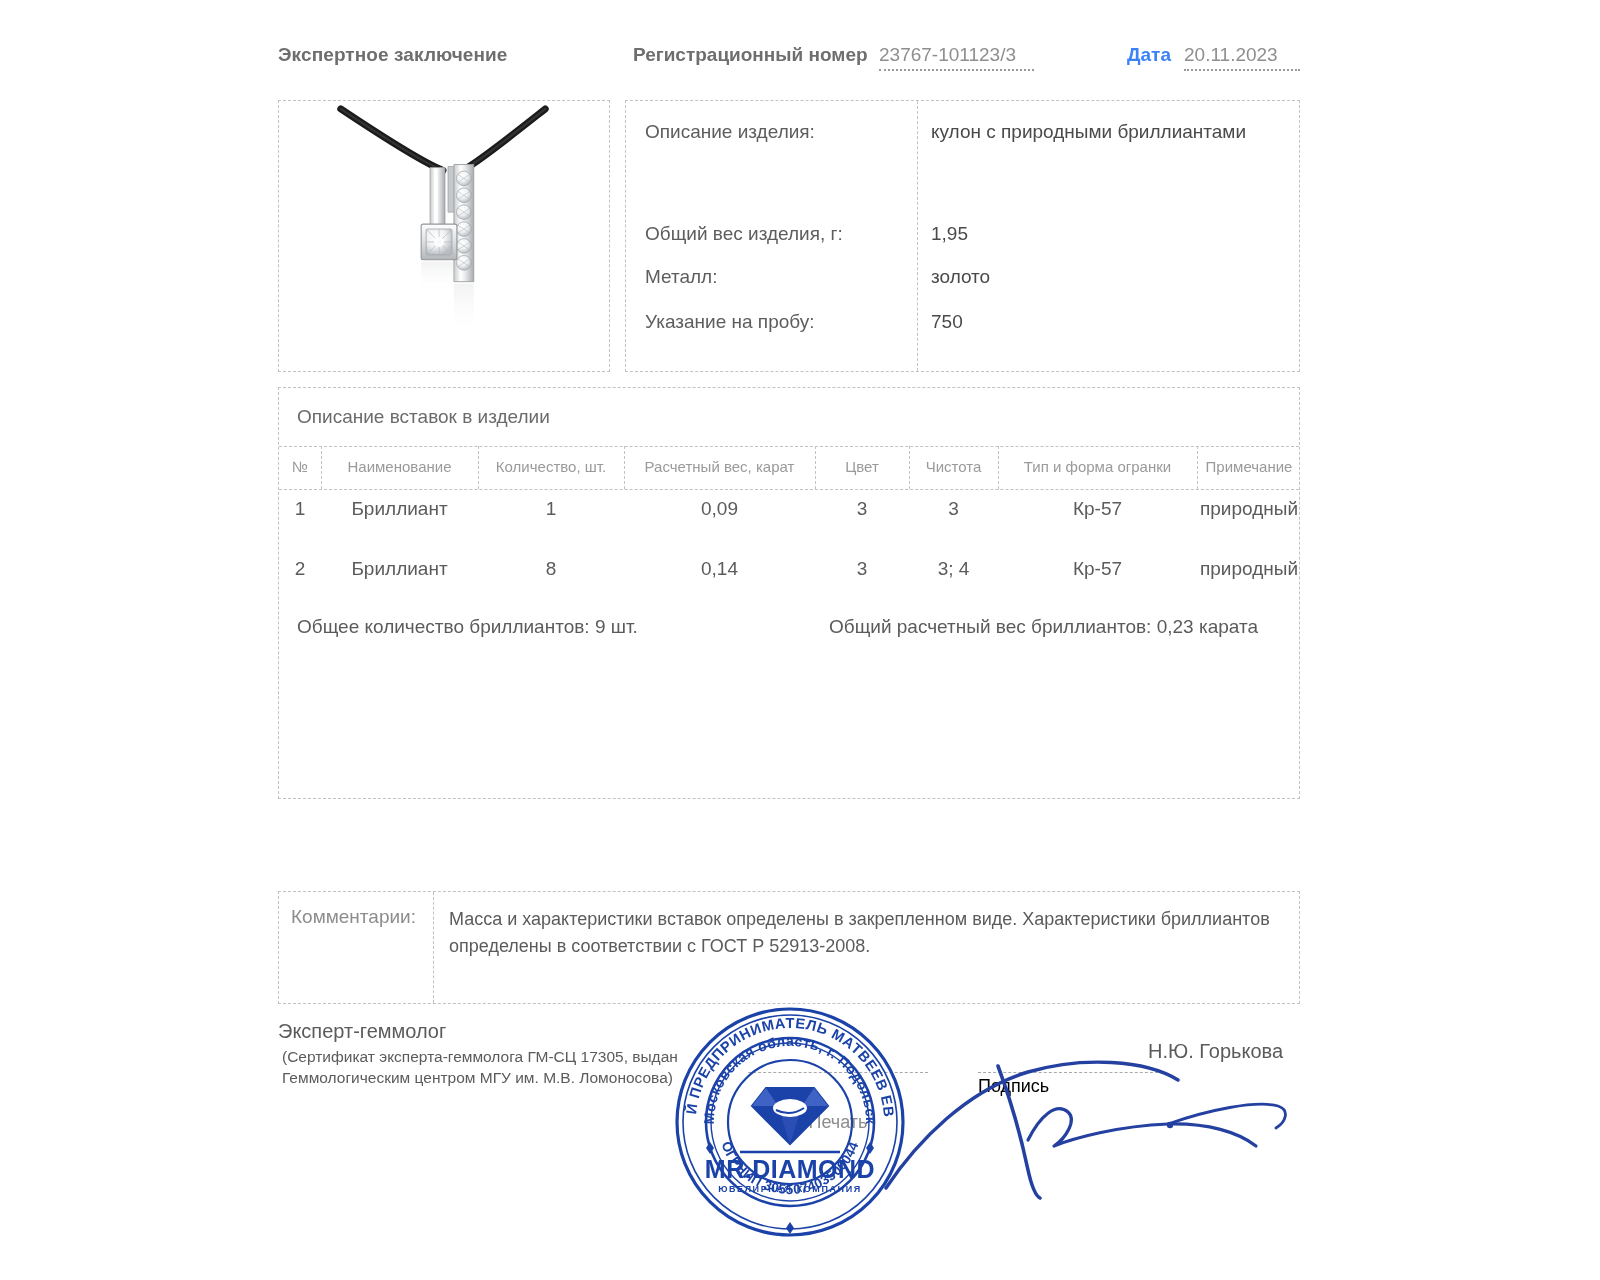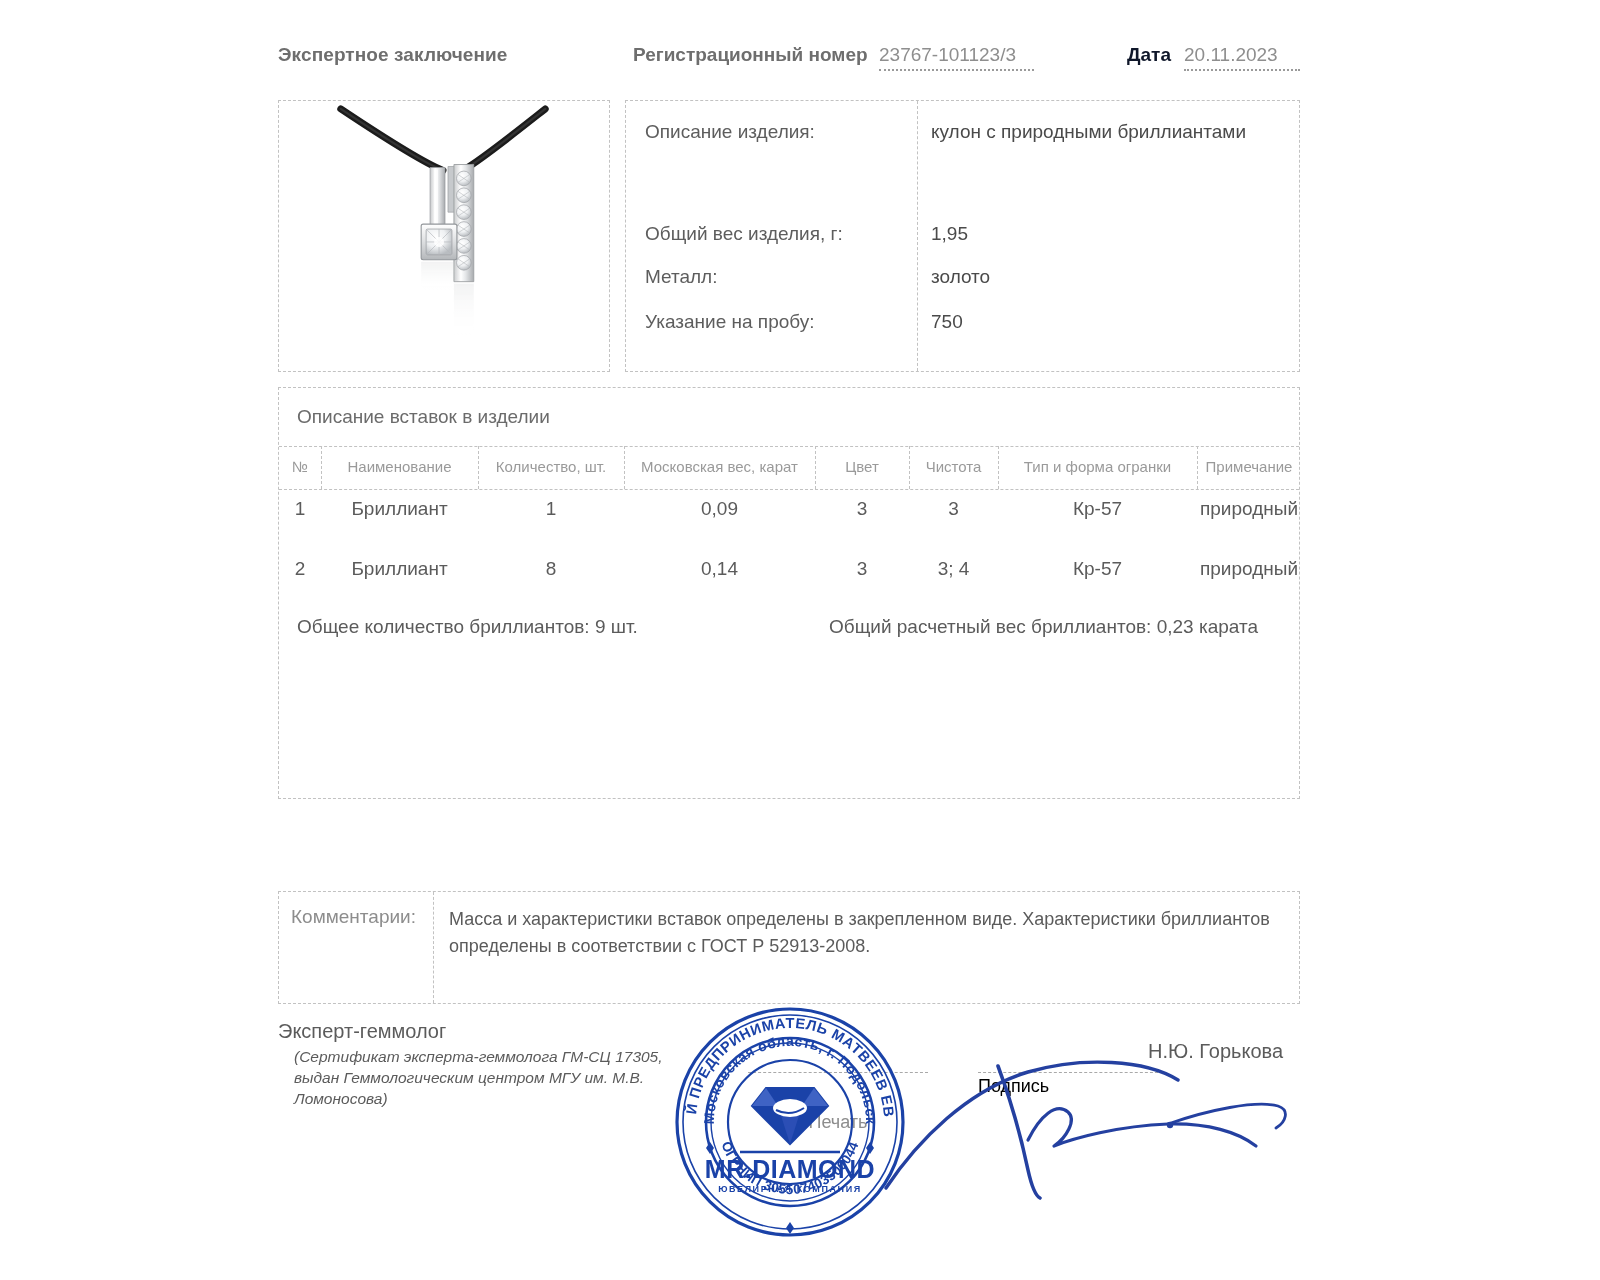--- a/index.html
+++ b/index.html
@@ -57,21 +57,21 @@
     color: #8e8e8e;
     border-bottom: 2px dotted #9a9a9a;
     padding-bottom: 3px;
     white-space: nowrap;
   }
   .hdr-date-label {
     position: absolute;
     left: 849px; top: 6px;
     font-size: 19px;
     font-weight: bold;
-    color: #0f172a;
+    color: #3b82f6;
     white-space: nowrap;
     text-align: center;
   }
   .hdr-date-value {
     position: absolute;
     left: 906px; top: 6px;
     min-width: 116px;
     font-size: 19px;
     color: #8e8e8e;
     border-bottom: 2px dotted #9a9a9a;
@@ -218,26 +218,25 @@
   }
   #expert-title {
     position: absolute;
     left: 0; top: 10px;
     font-size: 20px;
     color: #5b5b5b;
     white-space: nowrap;
   }
   #expert-cert {
     position: absolute;
-    left: 16px; top: 36px;
+    left: 4px; top: 36px;
     width: 400px;
     font-size: 15.5px;
     line-height: 21px;
     color: #5b5b5b;
-    font-style: italic;
   }
   #seal-slot {
     position: absolute;
     left: 470px; top: 62px;
     width: 180px; height: 0;
     border-top: 1.5px dashed #a9a9a9;
   }
   #seal-label {
     position: absolute;
     left: 470px; top: 66px;
@@ -396,21 +395,21 @@
     <div class="col-div" style="left:199px"></div>
     <div class="col-div" style="left:345px"></div>
     <div class="col-div" style="left:536px"></div>
     <div class="col-div" style="left:630px"></div>
     <div class="col-div" style="left:719px"></div>
     <div class="col-div" style="left:918px"></div>
 
     <div class="th" style="left:0px;width:42px">№</div>
     <div class="th" style="left:42px;width:157px">Наименование</div>
     <div class="th" style="left:199px;width:146px">Количество, шт.</div>
-    <div class="th" style="left:345px;width:191px">Московская вес, карат</div>
+    <div class="th" style="left:345px;width:191px">Расчетный вес, карат</div>
     <div class="th" style="left:536px;width:94px">Цвет</div>
     <div class="th" style="left:630px;width:89px">Чистота</div>
     <div class="th" style="left:719px;width:199px">Тип и форма огранки</div>
     <div class="th" style="left:918px;width:104px">Примечание</div>
 
     <div>
       <div class="td" style="left:0px;width:42px;top:110px">1</div>
       <div class="td" style="left:42px;width:157px;top:110px">Бриллиант</div>
       <div class="td" style="left:199px;width:146px;top:110px">1</div>
       <div class="td" style="left:345px;width:191px;top:110px">0,09</div>

